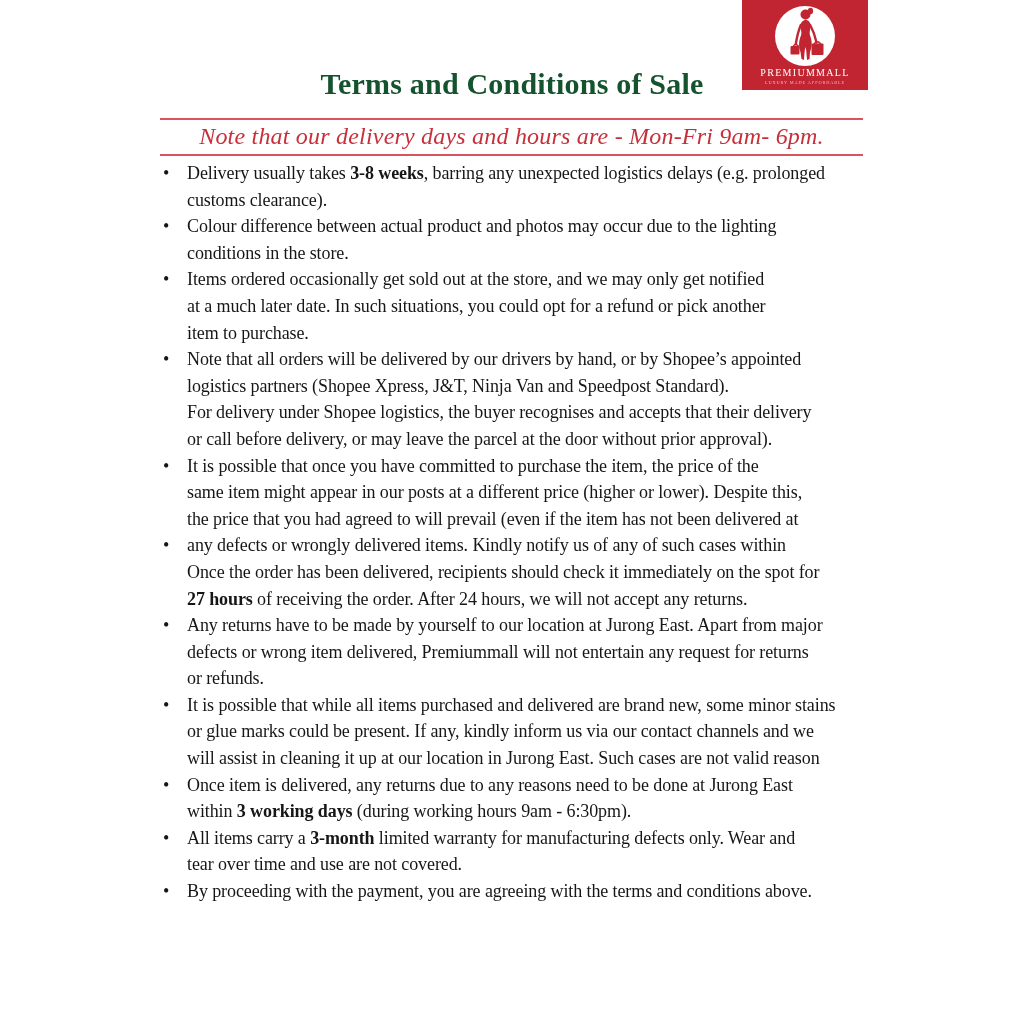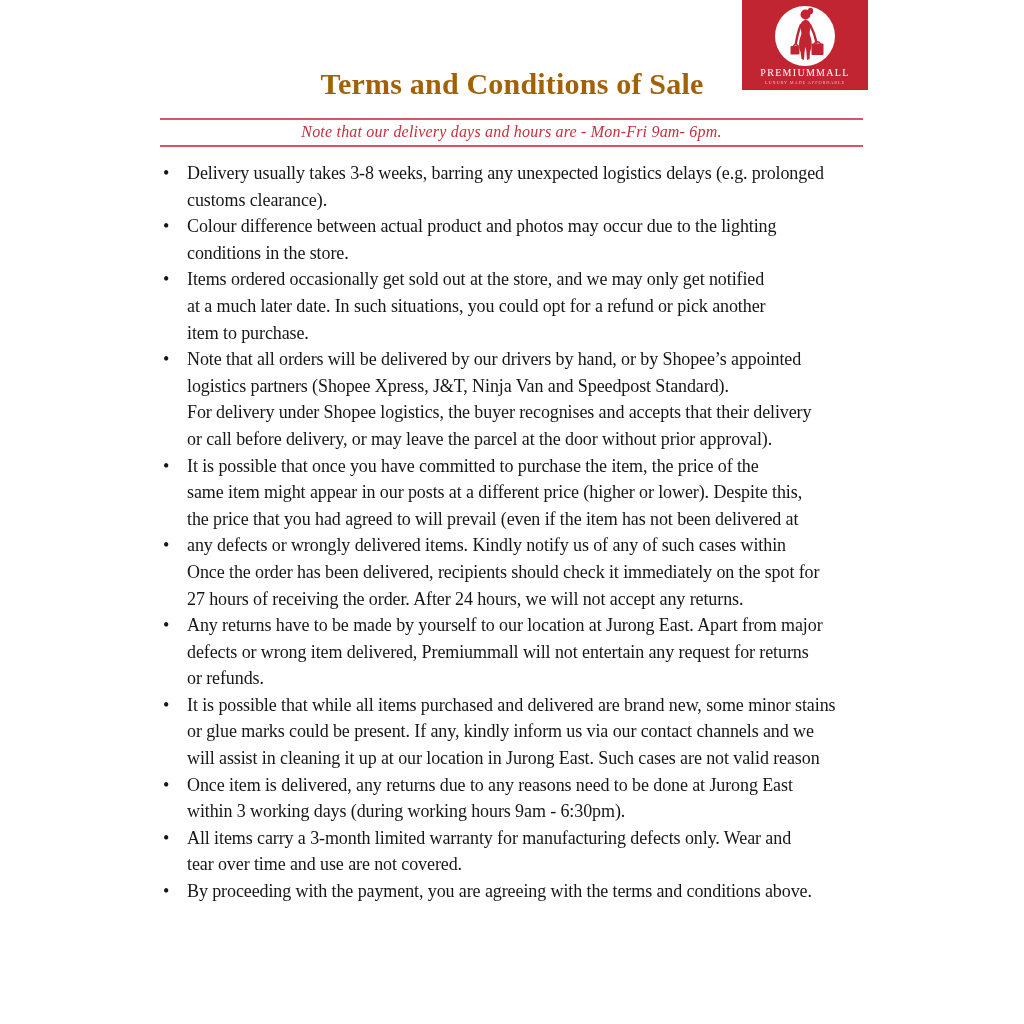--- a/index.html
+++ b/index.html
@@ -12,40 +12,40 @@
   body{
     width:1024px;height:1024px;background:#ffffff;position:relative;
     font-family:"Liberation Serif", serif;color:var(--ink);overflow:hidden;
   }
   .page{position:absolute;inset:0;}
   
   .logo{position:absolute;left:742px;top:0;width:126px;height:90px;display:block;}
   
   .title{
     position:absolute;top:67px;left:161px;width:702px;text-align:center;
-    font-size:30px;font-weight:bold;letter-spacing:0.2px;color:#a16207;
+    font-size:30px;font-weight:bold;letter-spacing:0.2px;color:#14532d;
   }
   
   .notice{
     position:absolute;top:118px;left:160px;width:703px;
     border-top:2px solid var(--line-red);border-bottom:2px solid var(--line-red);
     text-align:center;padding:3px 0 4px 0;
   }
   .notice-text{
-    font-style:italic;color:var(--accent-red);font-size:16px;letter-spacing:0.2px;
+    font-style:italic;color:var(--accent-red);font-size:24px;letter-spacing:0.2px;
   }
   
   .terms{
     position:absolute;top:160px;left:161px;width:710px;
     font-size:18px;line-height:26.6px;letter-spacing:-0.1px;
   }
   .bullet{position:relative;padding-left:26px;}
   .dot{position:absolute;left:2px;top:0;font-size:18px;}
   .tline{white-space:nowrap;}
-  .tline b{font-weight:normal;}
+  .tline b{font-weight:bold;}
 </style>
 </head>
 <body>
 
 <div class="page">
 
   <svg class="logo" viewBox="0 0 126 90" xmlns="http://www.w3.org/2000/svg">
     <rect x="0" y="0" width="126" height="90" style="fill:var(--brand-red)"></rect>
     <circle cx="63" cy="36" r="30" fill="#ffffff"></circle>
     <g style="fill:var(--brand-red)">

